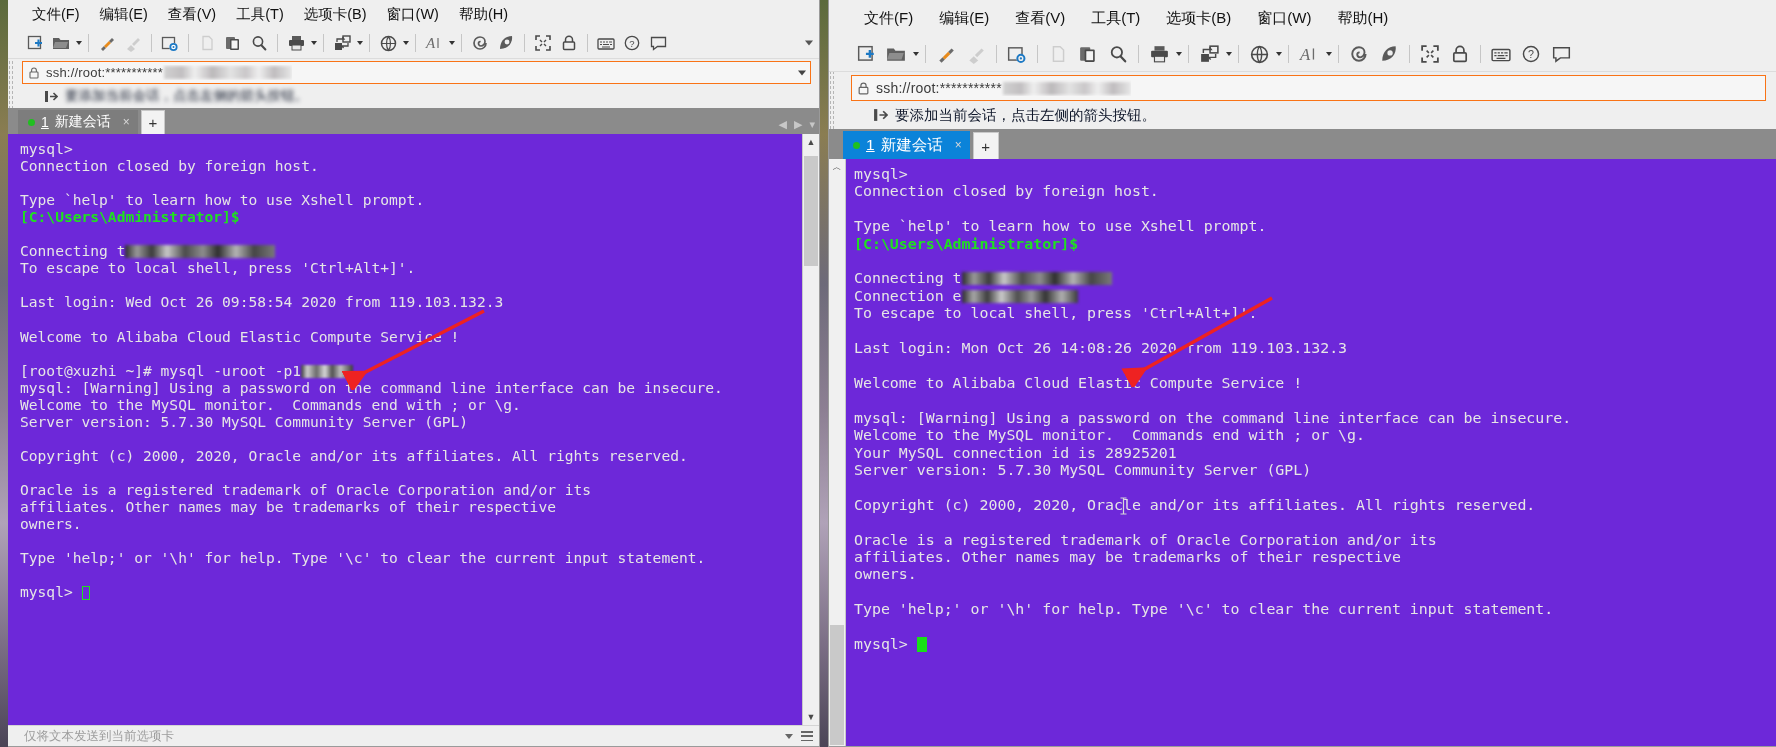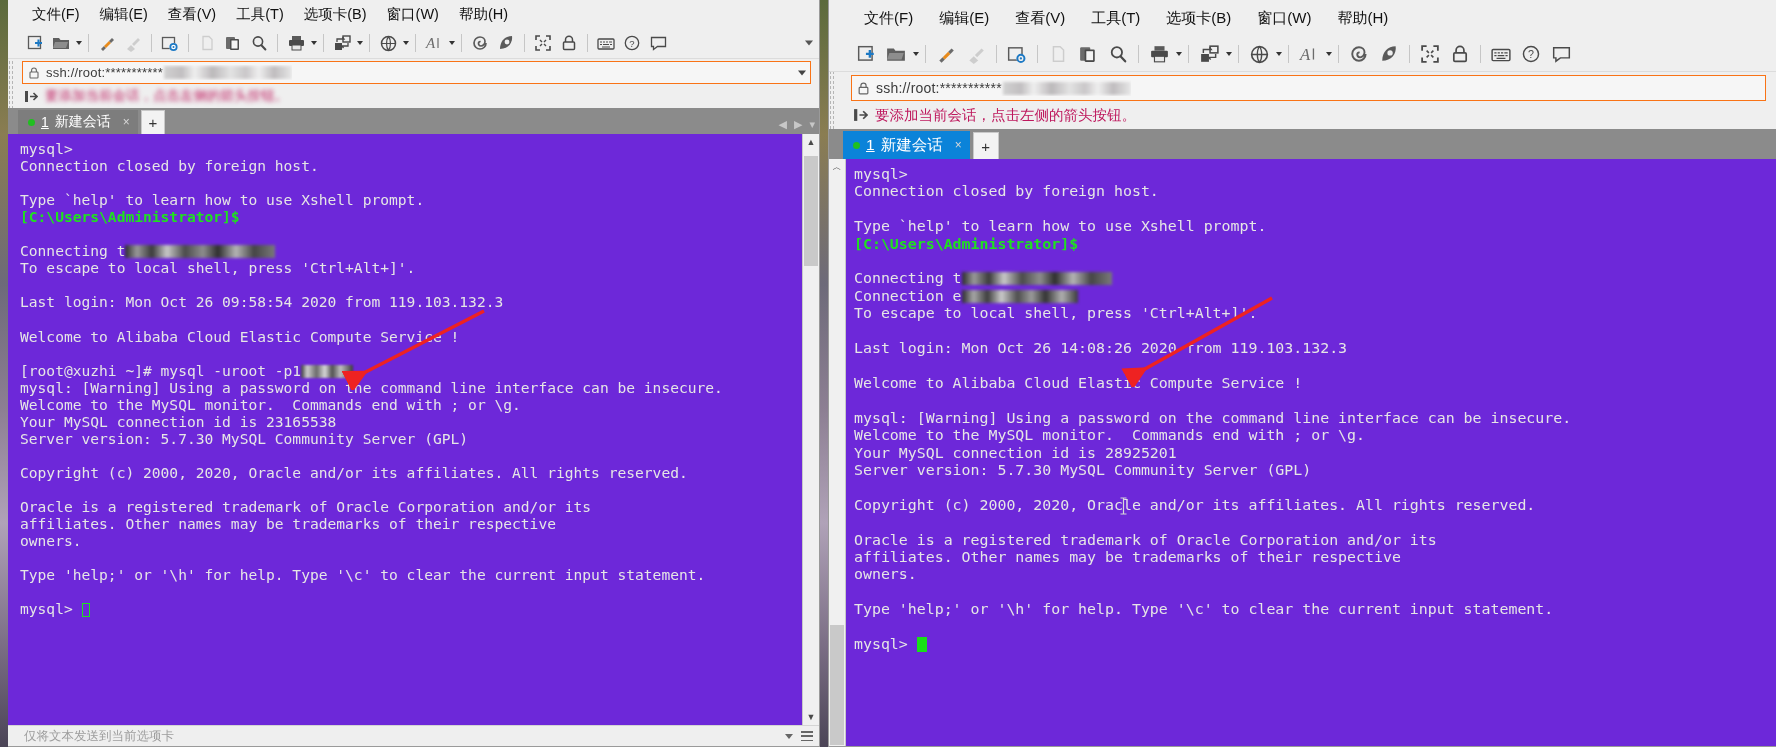--- a/index.html
+++ b/index.html
@@ -47,22 +47,22 @@
   .win.right .addr{height:24px;margin:3px 10px 0 22px;font-size:14px;}
   .addr .lock{margin-right:7px;display:flex;align-items:center;}
   .addr .txt{font-family:"Liberation Sans",sans-serif;letter-spacing:.2px;white-space:nowrap;overflow:hidden;}
   .addr .blurtail{display:inline-block;height:13px;width:128px;vertical-align:-2px;margin-left:1px;
      background:linear-gradient(90deg,#cfcfcf,#bfbcbe 14%,#efefef 24%,#b9b6b8 38%,#e2e2e2 52%,#c7c4c6 64%,#efefef 74%,#bdbabc 86%,#e6e6e6 100%);
      filter:blur(1.6px);opacity:.95;}
   .addr .dd{position:absolute;right:4px;top:50%;transform:translateY(-50%);
      border-left:4px solid transparent;border-right:4px solid transparent;border-top:5px solid #444;}
 
   
-  .hint{display:flex;align-items:center;height:24px;padding-left:16px;font-size:13.5px;color:#be185d;
-     position:relative;flex:0 0 auto;}
+  .hint{display:flex;align-items:center;height:24px;padding-left:16px;font-size:13.5px;color:#0f172a;
+     position:relative;flex:0 0 auto;margin-left:20px;}
   .win.right .hint{height:28px;padding-left:24px;font-size:14.5px;}
   .hint .ic{margin-right:7px;display:flex;}
   .hint .blurtxt{filter:blur(2.2px);}
 
   
   .tabstrip{display:flex;align-items:flex-end;height:26px;background:#8b8b8b;padding-left:10px;position:relative;flex:0 0 auto;}
   .win.right .tabstrip{height:30px;padding-left:14px;background:#8b8b8b;}
   .tab{height:24px;display:flex;align-items:center;gap:6px;padding:0 8px 0 10px;
        background:#7d7d7d;color:#fff;font-size:14px;white-space:nowrap;}
   .win.right .tab{height:28px;font-size:15.5px;background:#0b83d9;}
@@ -310,28 +310,27 @@
       <div class="term" id="term-left">
           <div class="ln"><span>mysql&gt;</span></div>
           <div class="ln"><span>Connection closed by foreign host.</span></div>
           <div class="ln">&nbsp;</div>
           <div class="ln"><span>Type `help' to learn how to use Xshell prompt.</span></div>
           <div class="ln"><span class="green">[C:\Users\Administrator]$</span></div>
           <div class="ln">&nbsp;</div>
           <div class="ln"><span>Connecting t</span><span class="blurhost"></span></div>
           <div class="ln"><span>To escape to local shell, press 'Ctrl+Alt+]'.</span></div>
           <div class="ln">&nbsp;</div>
-          <div class="ln"><span>Last login: Mon Oct 26 09:58:54 2020 from 119.103.132.3</span></div>
+          <div class="ln"><span>Last login: Wed Oct 26 09:58:54 2020 from 119.103.132.3</span></div>
           <div class="ln">&nbsp;</div>
           <div class="ln"><span>Welcome to Alibaba Cloud Elastic Compute Service !</span></div>
           <div class="ln">&nbsp;</div>
           <div class="ln"><span>[root@xuzhi ~]# mysql -uroot -p1</span><span class="blurpw"></span></div>
           <div class="ln"><span>mysql: [Warning] Using a password on the command line interface can be insecure.</span></div>
           <div class="ln"><span>Welcome to the MySQL monitor.  Commands end with ; or \g.</span></div>
-          <div class="ln"><span>Your MySQL connection id is 23165538</span></div>
           <div class="ln"><span>Server version: 5.7.30 MySQL Community Server (GPL)</span></div>
           <div class="ln">&nbsp;</div>
           <div class="ln"><span>Copyright (c) 2000, 2020, Oracle and/or its affiliates. All rights reserved.</span></div>
           <div class="ln">&nbsp;</div>
           <div class="ln"><span>Oracle is a registered trademark of Oracle Corporation and/or its</span></div>
           <div class="ln"><span>affiliates. Other names may be trademarks of their respective</span></div>
           <div class="ln"><span>owners.</span></div>
           <div class="ln">&nbsp;</div>
           <div class="ln"><span>Type 'help;' or '\h' for help. Type '\c' to clear the current input statement.</span></div>
           <div class="ln">&nbsp;</div>

